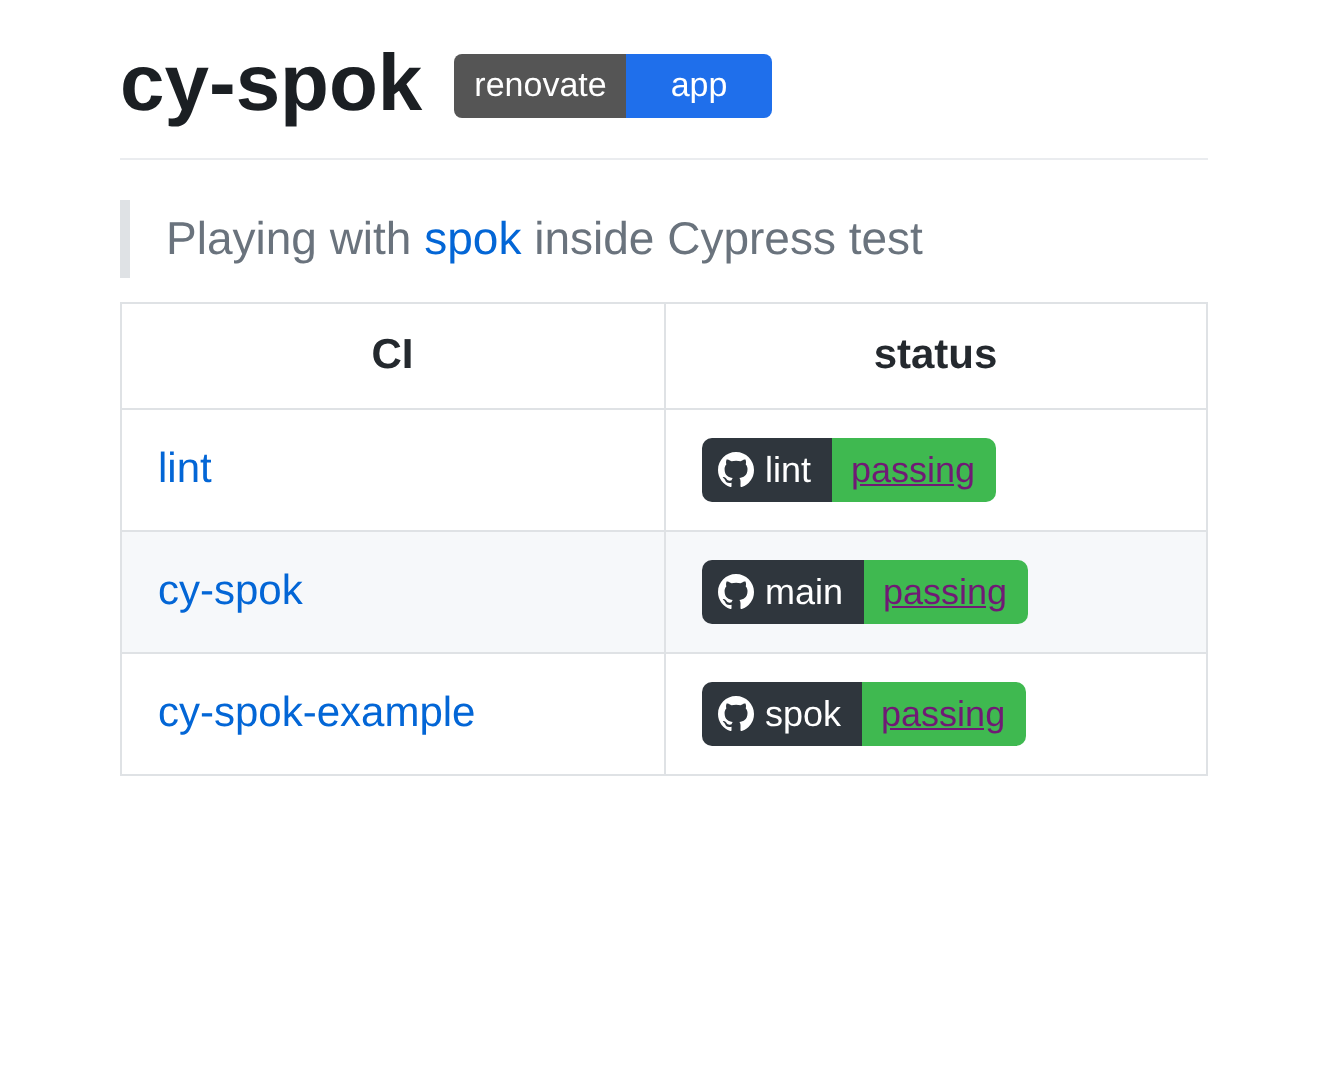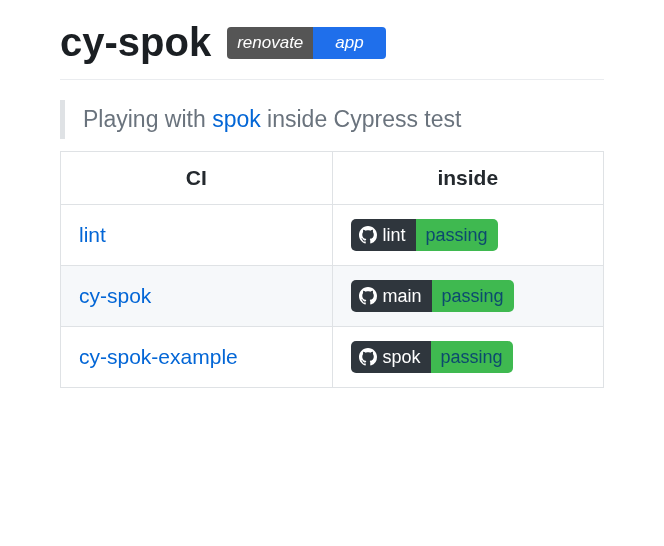--- a/index.html
+++ b/index.html
@@ -28,21 +28,20 @@
       color: #1b1f23;
     }
     .badge-renovate {
       display: inline-flex;
       align-items: stretch;
       border-radius: 4px;
       overflow: hidden;
       font-size: 17px;
       font-family: -apple-system, sans-serif;
       height: 32px;
-      font-style: italic;
     }
     .badge-renovate .left {
       background: #555;
       color: #fff;
       padding: 5px 10px;
       display: flex;
       align-items: center;
     }
     .badge-renovate .right {
       background: #1f6feb;
@@ -99,24 +98,25 @@
     .status-badge .sb-left {
       background: #2f363d;
       color: #fff;
       padding: 4px 10px 4px 8px;
       display: flex;
       align-items: center;
       gap: 6px;
     }
     .status-badge .sb-right {
       background: #3fb950;
-      color: #0c4a6e;
+      color: #701a75;
       padding: 4px 10px;
       display: flex;
       align-items: center;
+      text-decoration: underline;
     }
     .gh-icon {
       display: inline-flex;
       width: 18px;
       height: 18px;
     }
     .gh-icon svg {
       width: 18px;
       height: 18px;
       fill: #fff;
@@ -143,21 +143,21 @@
 </div>
 
 <table>
   <colgroup>
     <col class="col-ci">
     <col class="col-status">
   </colgroup>
   <thead>
     <tr>
       <th>CI</th>
-      <th>inside</th>
+      <th>status</th>
     </tr>
   </thead>
   <tbody>
     <tr>
       <td><a class="ci-link">lint</a></td>
       <td class="status-cell">
         <span class="status-badge">
           <span class="sb-left">
             <span class="gh-icon">
               <svg viewBox="0 0 16 16">

